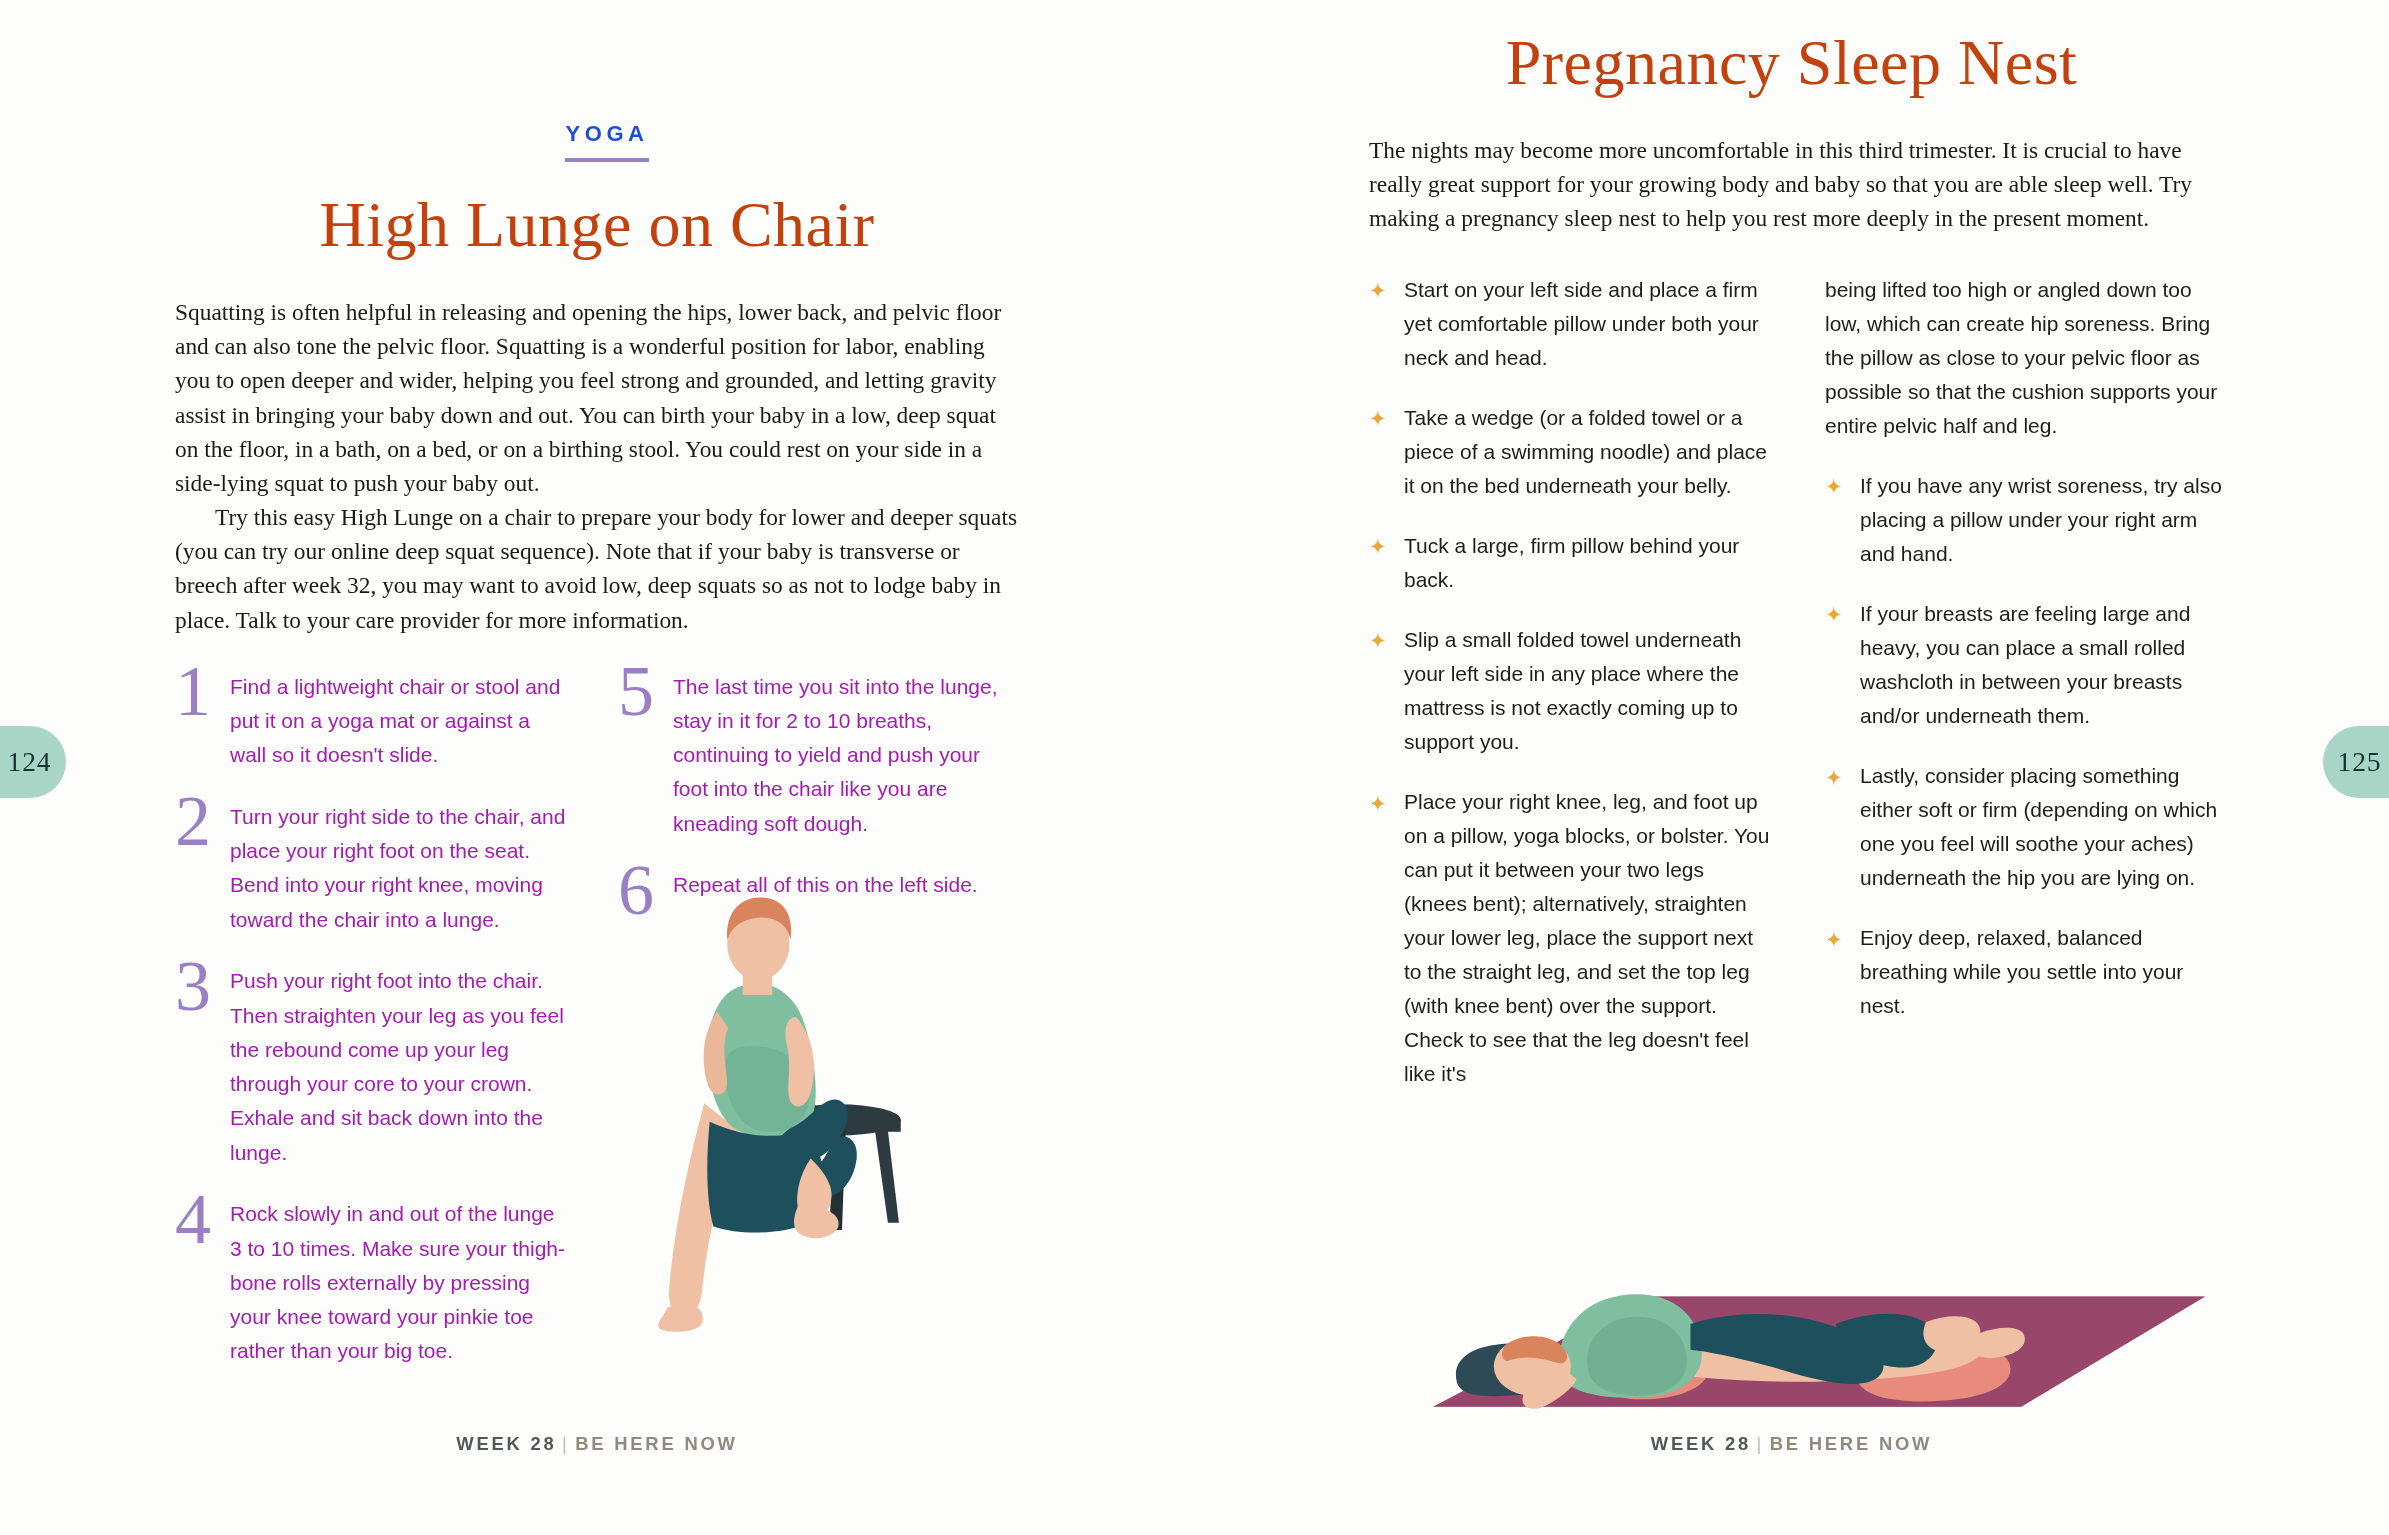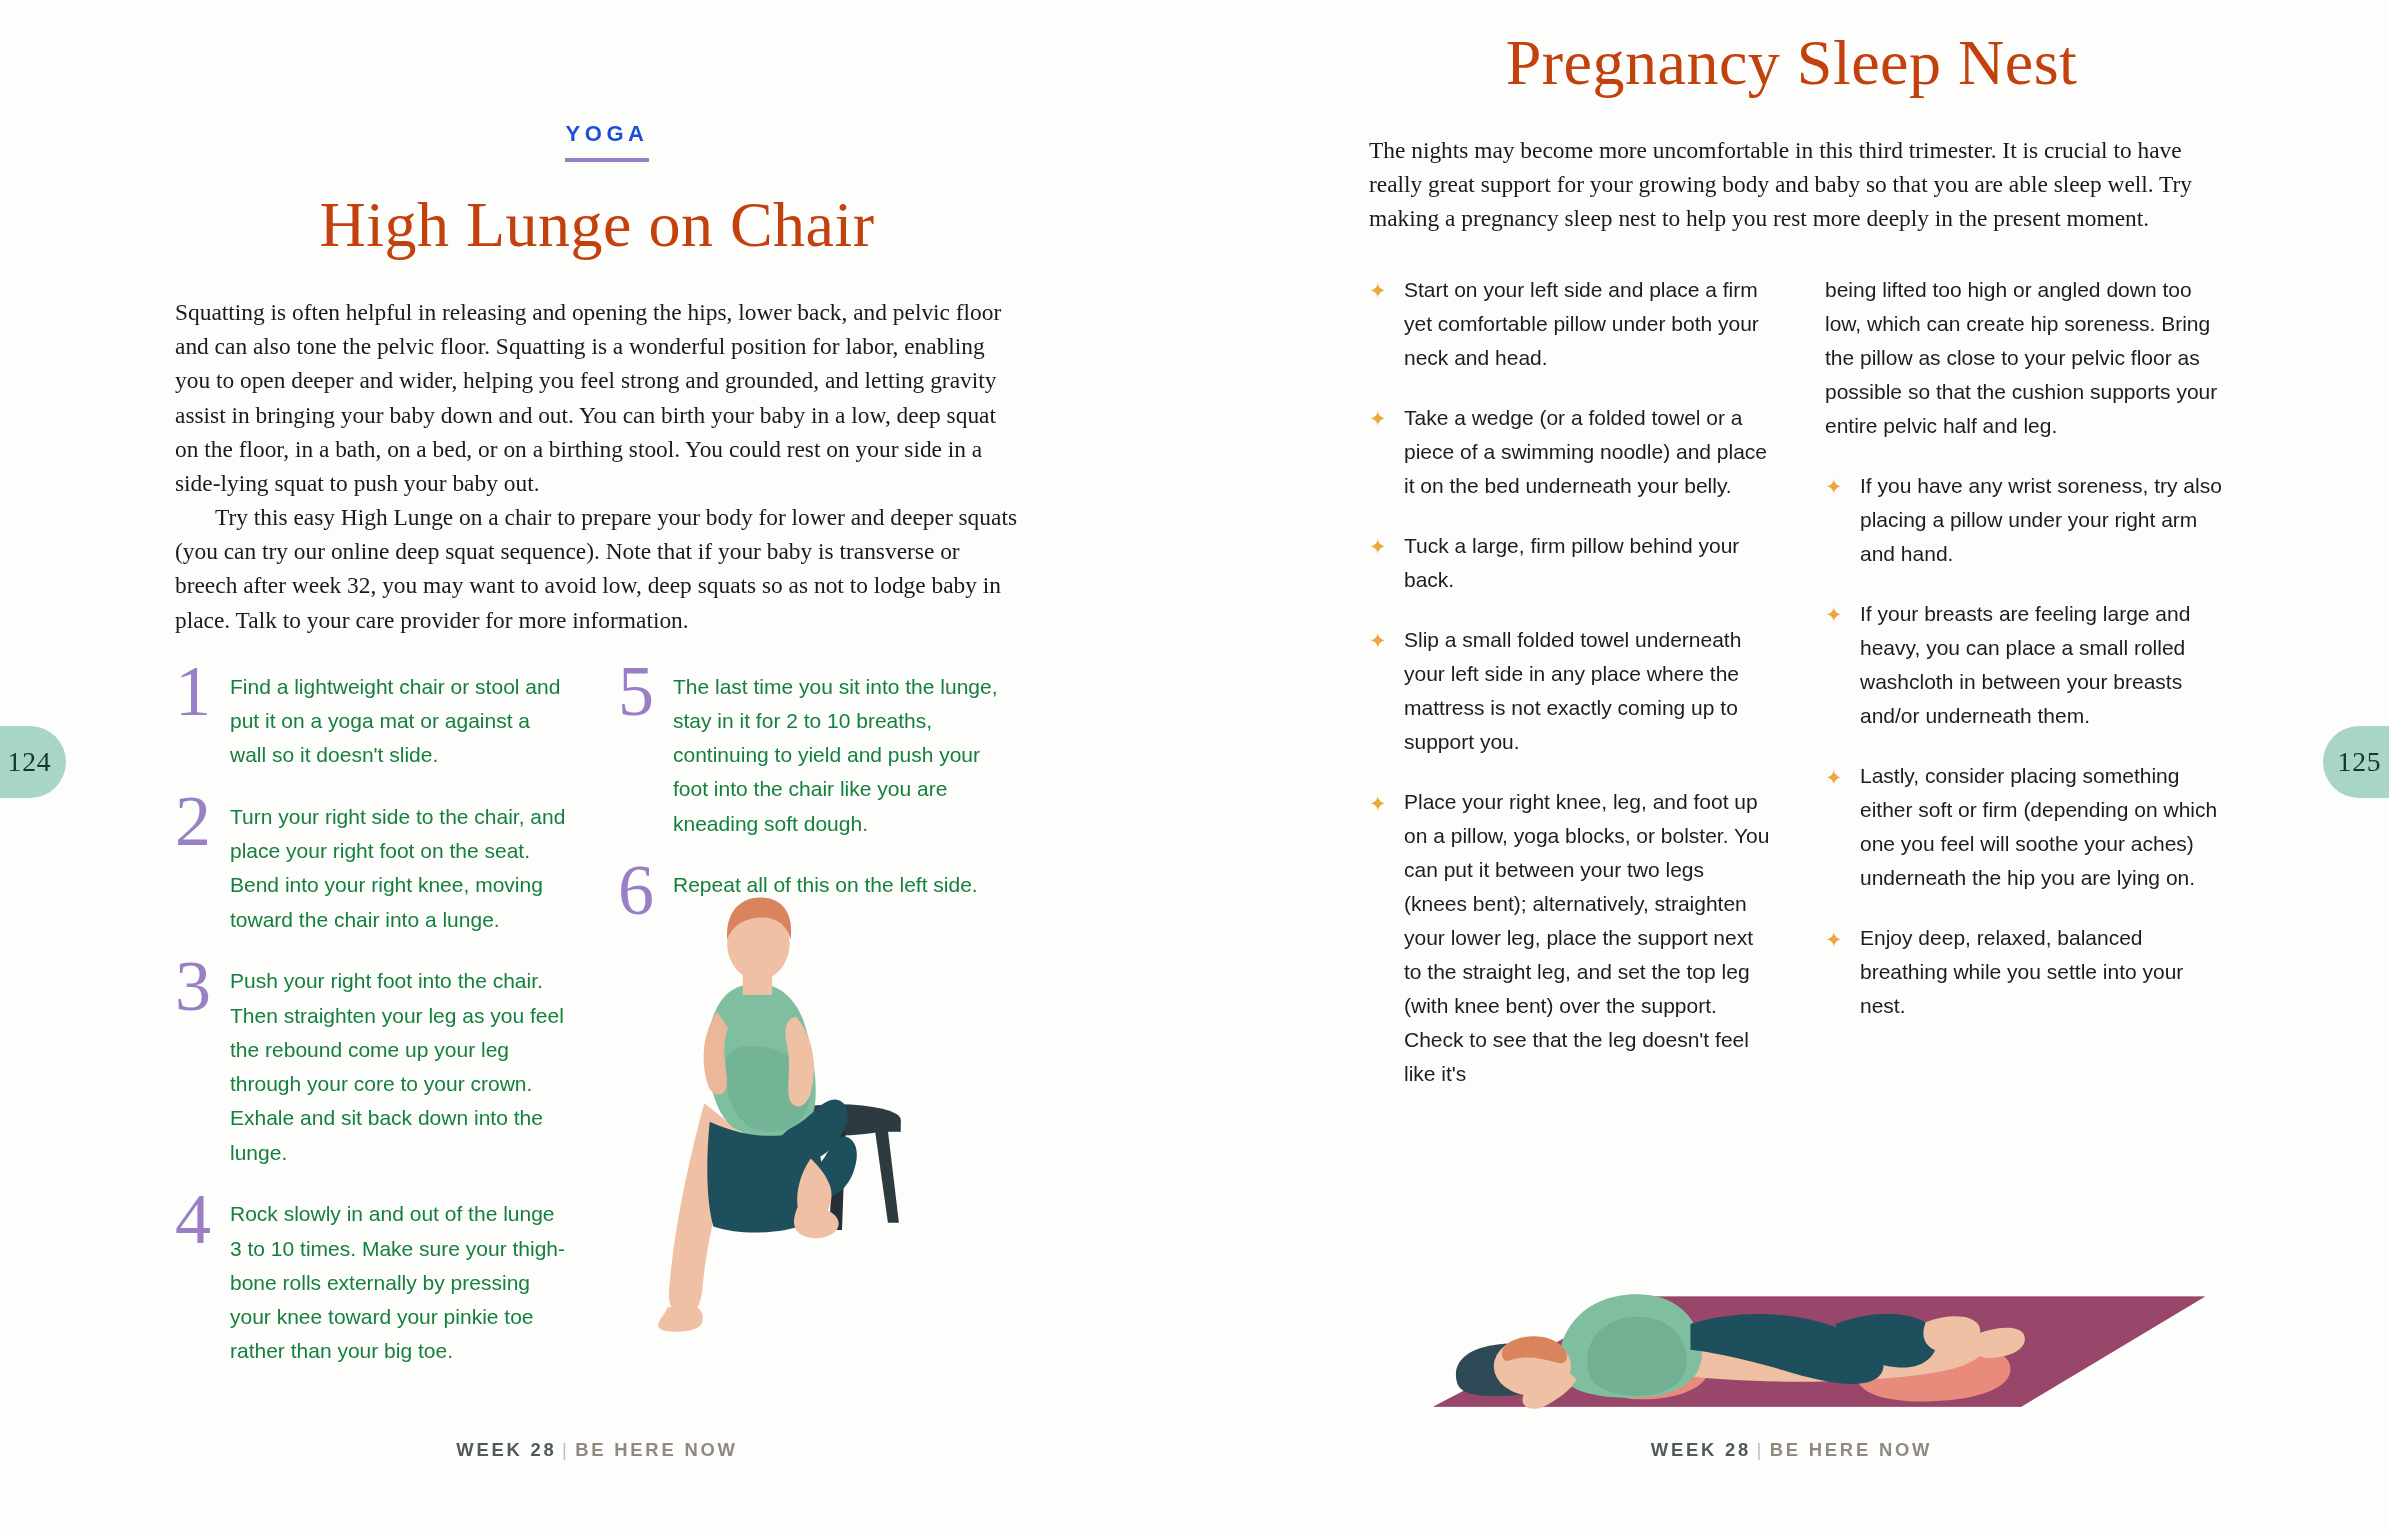--- a/index.html
+++ b/index.html
@@ -89,21 +89,21 @@
     font-family: "Liberation Serif", serif;
     font-size: 72px;
     color: #9b7fc4;
     line-height: 1;
     width: 55px;
     text-align: left;
   }
   .step-body {
     font-size: 21px;
     line-height: 1.63;
-    color: #15803d;
+    color: #a21caf;
     padding-left: 55px;
   }
 
   
   .bullets {
     display: flex;
     margin-top: 37px;
     margin-left: 175px;
     margin-right: 161px;
     gap: 53px;
@@ -122,21 +122,21 @@
     left: 0; top: 1.8px;
     color: #e8a93a;
     font-size: 21px;
     line-height: 1.6;
   }
   .bullet.cont { padding-left: 0; }
 
   
   .footer {
     position: absolute;
-    bottom: 75px;
+    bottom: 81px;
     width: 100%;
     text-align: center;
     font-size: 18.4px;
     letter-spacing: 2.8px;
     font-weight: bold;
     color: #4f5a57;
   }
   .footer .sep { color: #b9bfbc; font-weight: normal; margin: 0 5.5px; }
   .footer .book { color: #8f8a7d; }
 

